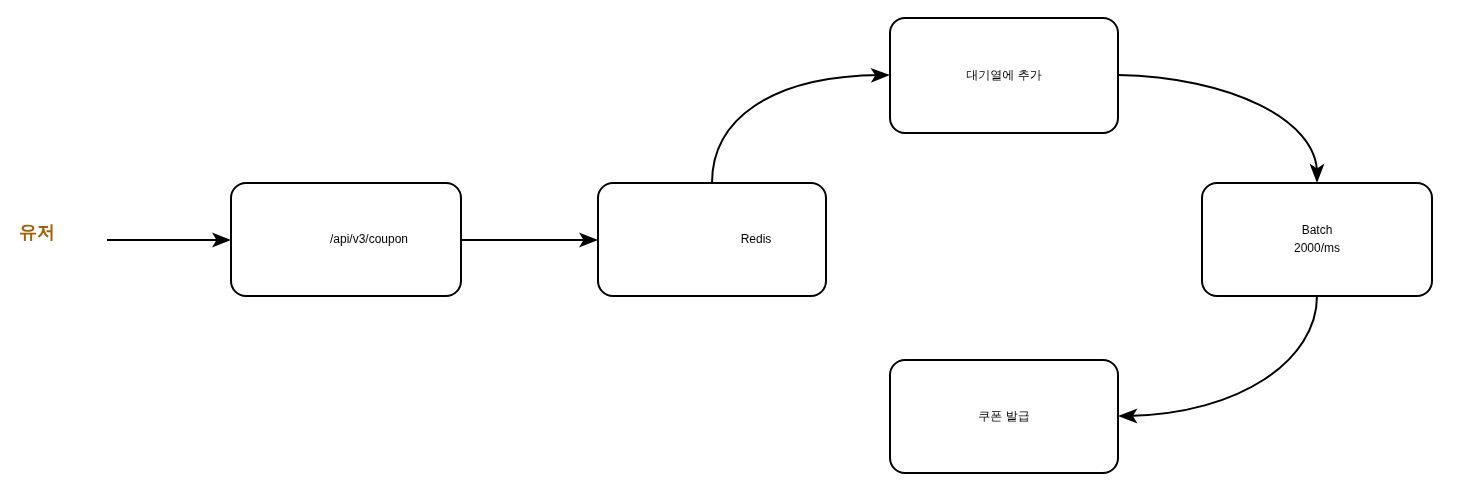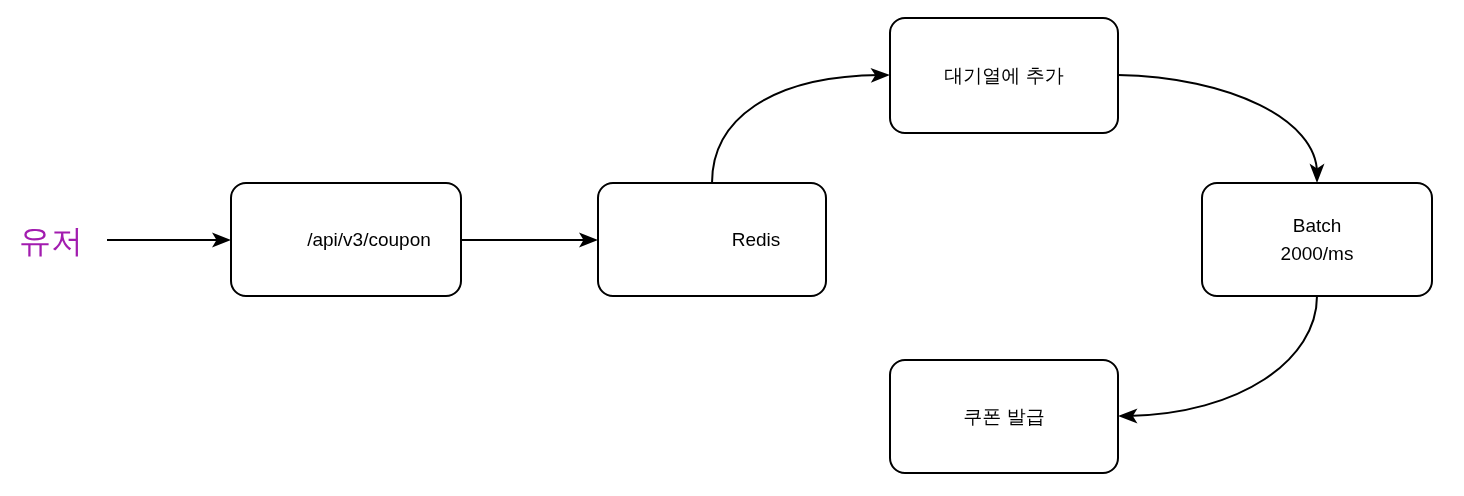--- a/index.html
+++ b/index.html
@@ -40,33 +40,34 @@
     stroke: none;
   }
   .node-label {
     position: absolute;
     display: flex;
     align-items: center;
     justify-content: center;
     flex-direction: column;
     text-align: center;
     color: #000000;
-    font-size: 19px;
+    font-size: 12px;
     line-height: 1.45;
     font-family: "Liberation Sans", "DejaVu Sans", sans-serif;
     white-space: pre-line;
     pointer-events: none;
   }
   .free-label {
     position: absolute;
-    color: #a21caf;
+    color: #a16207;
     font-family: "Liberation Sans", "DejaVu Sans", sans-serif;
-    font-size: 32px;
+    font-size: 18px;
     line-height: 1.2;
     white-space: nowrap;
+    font-weight: bold;
   }
 </style>
 </head>
 <body>
 
 <div id="diagram-canvas">
 
   <svg id="diagram-svg" viewBox="0 0 1464 496">
 
     <g>

